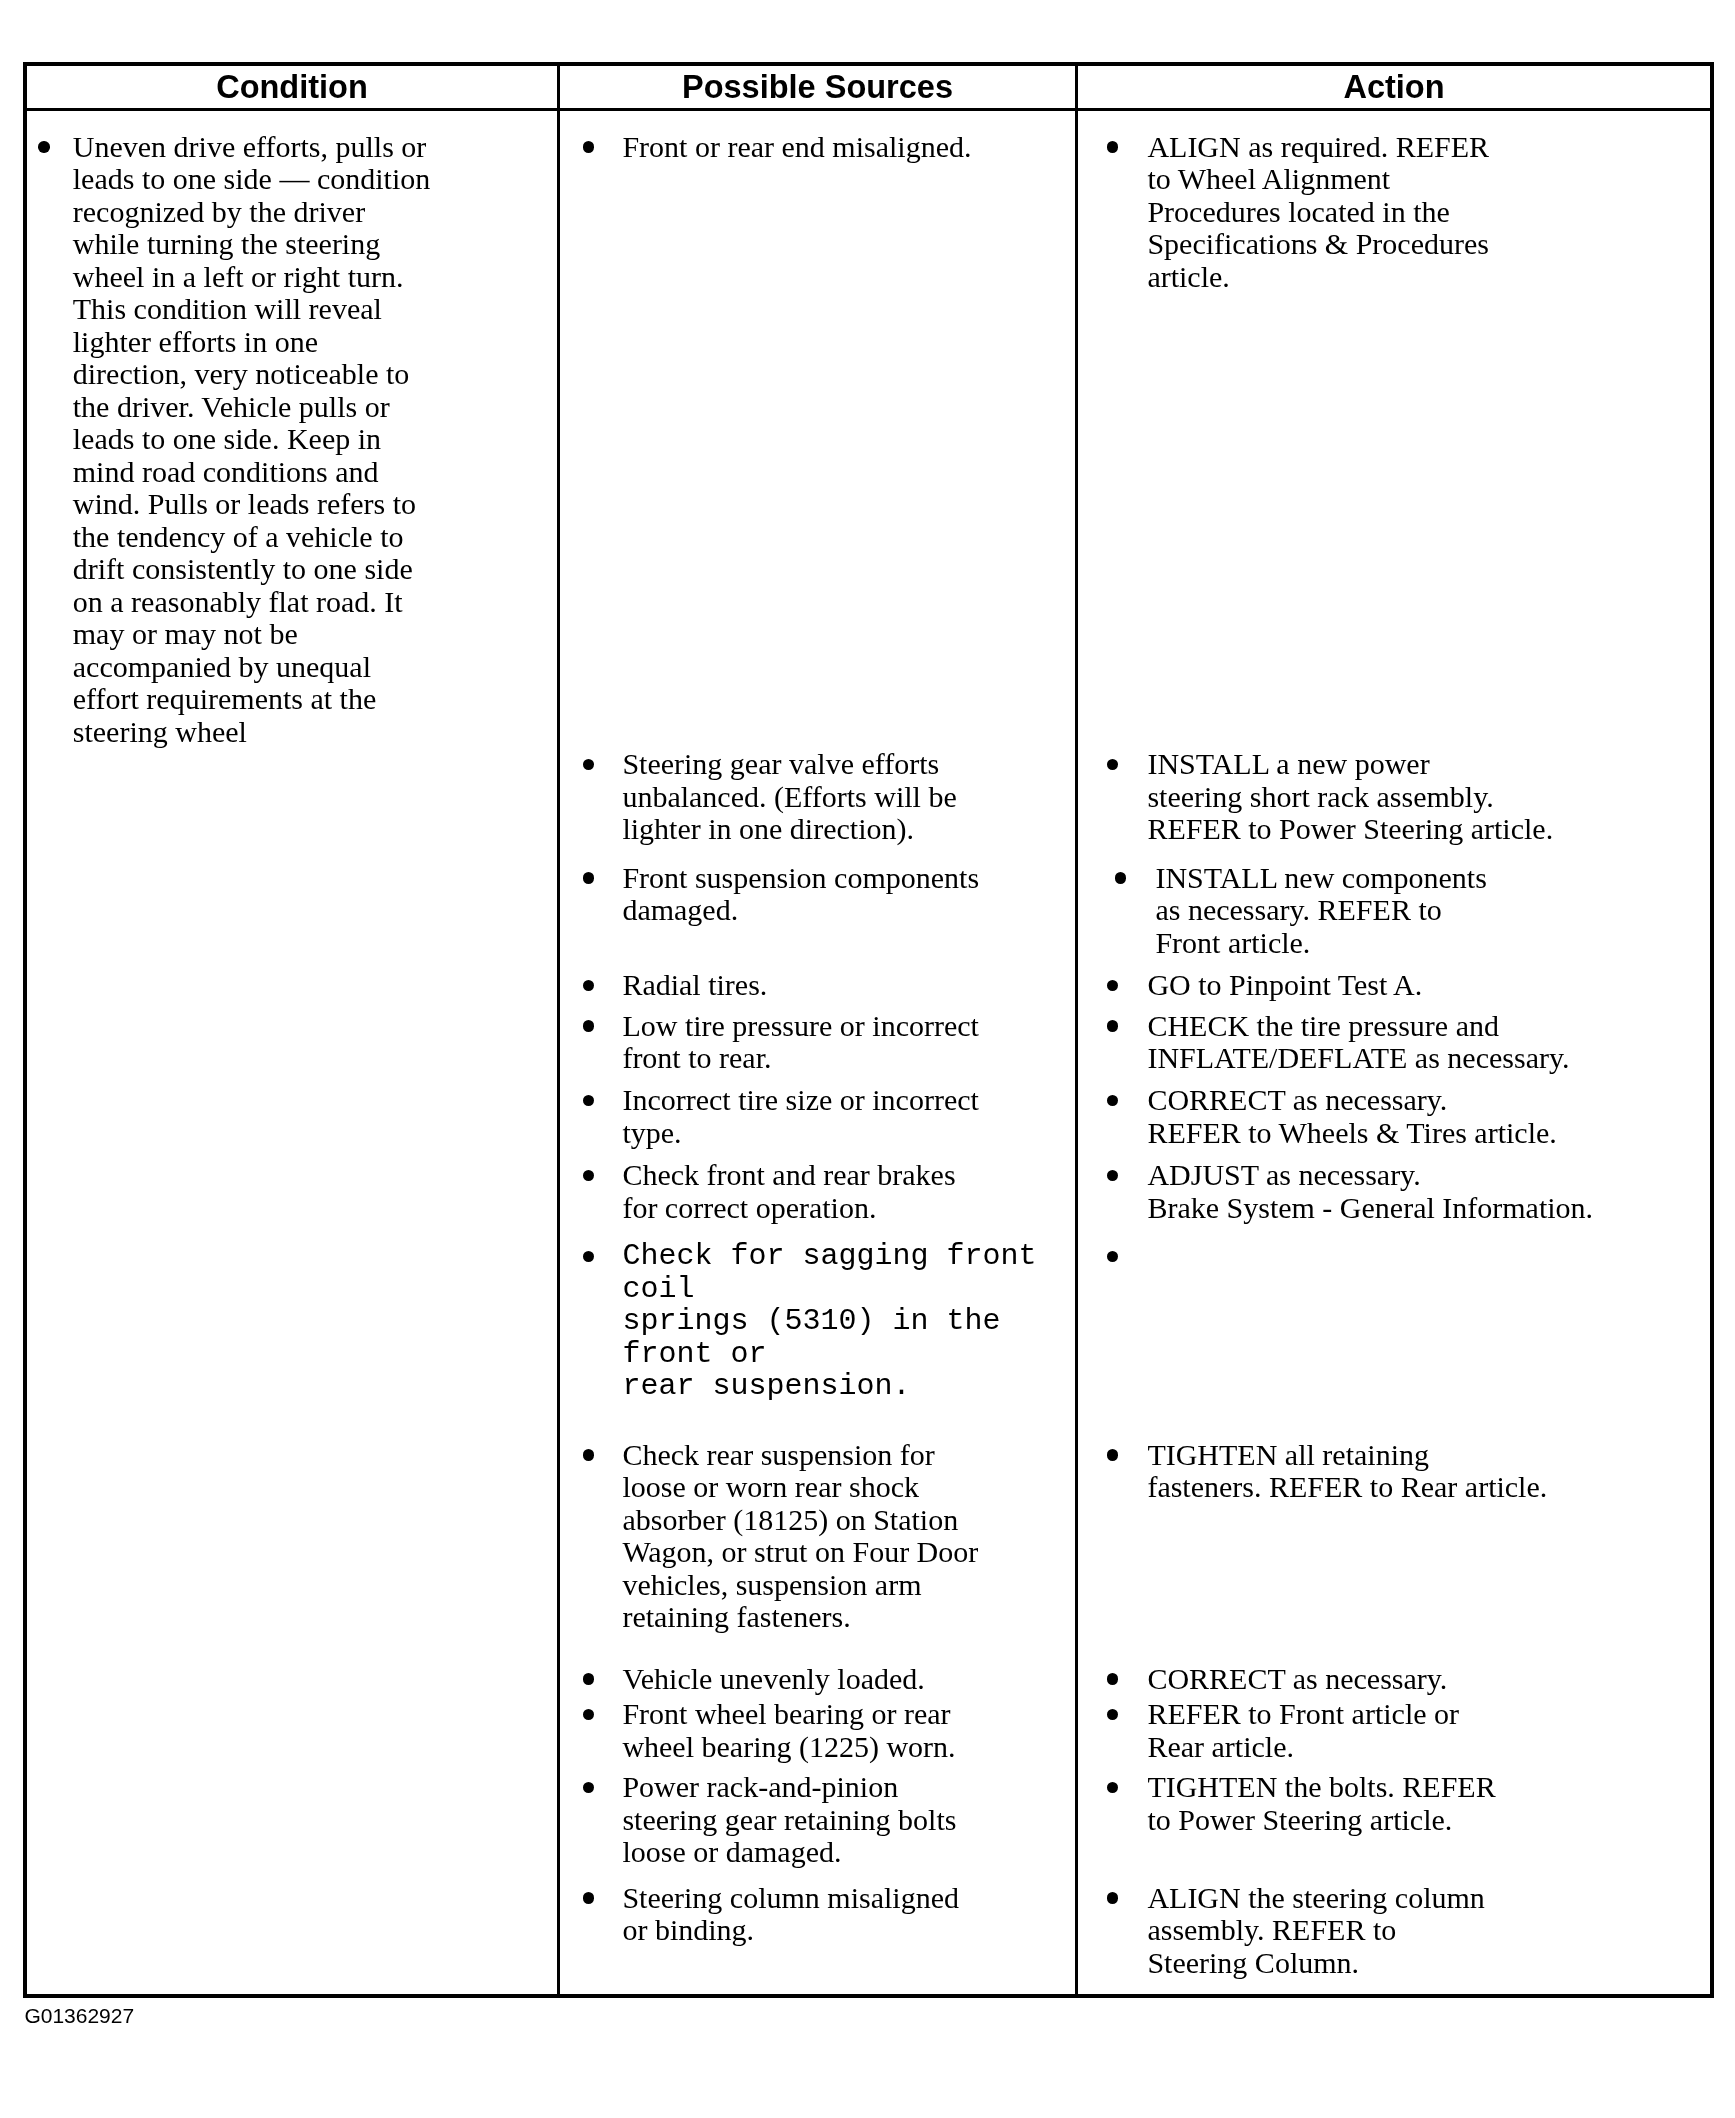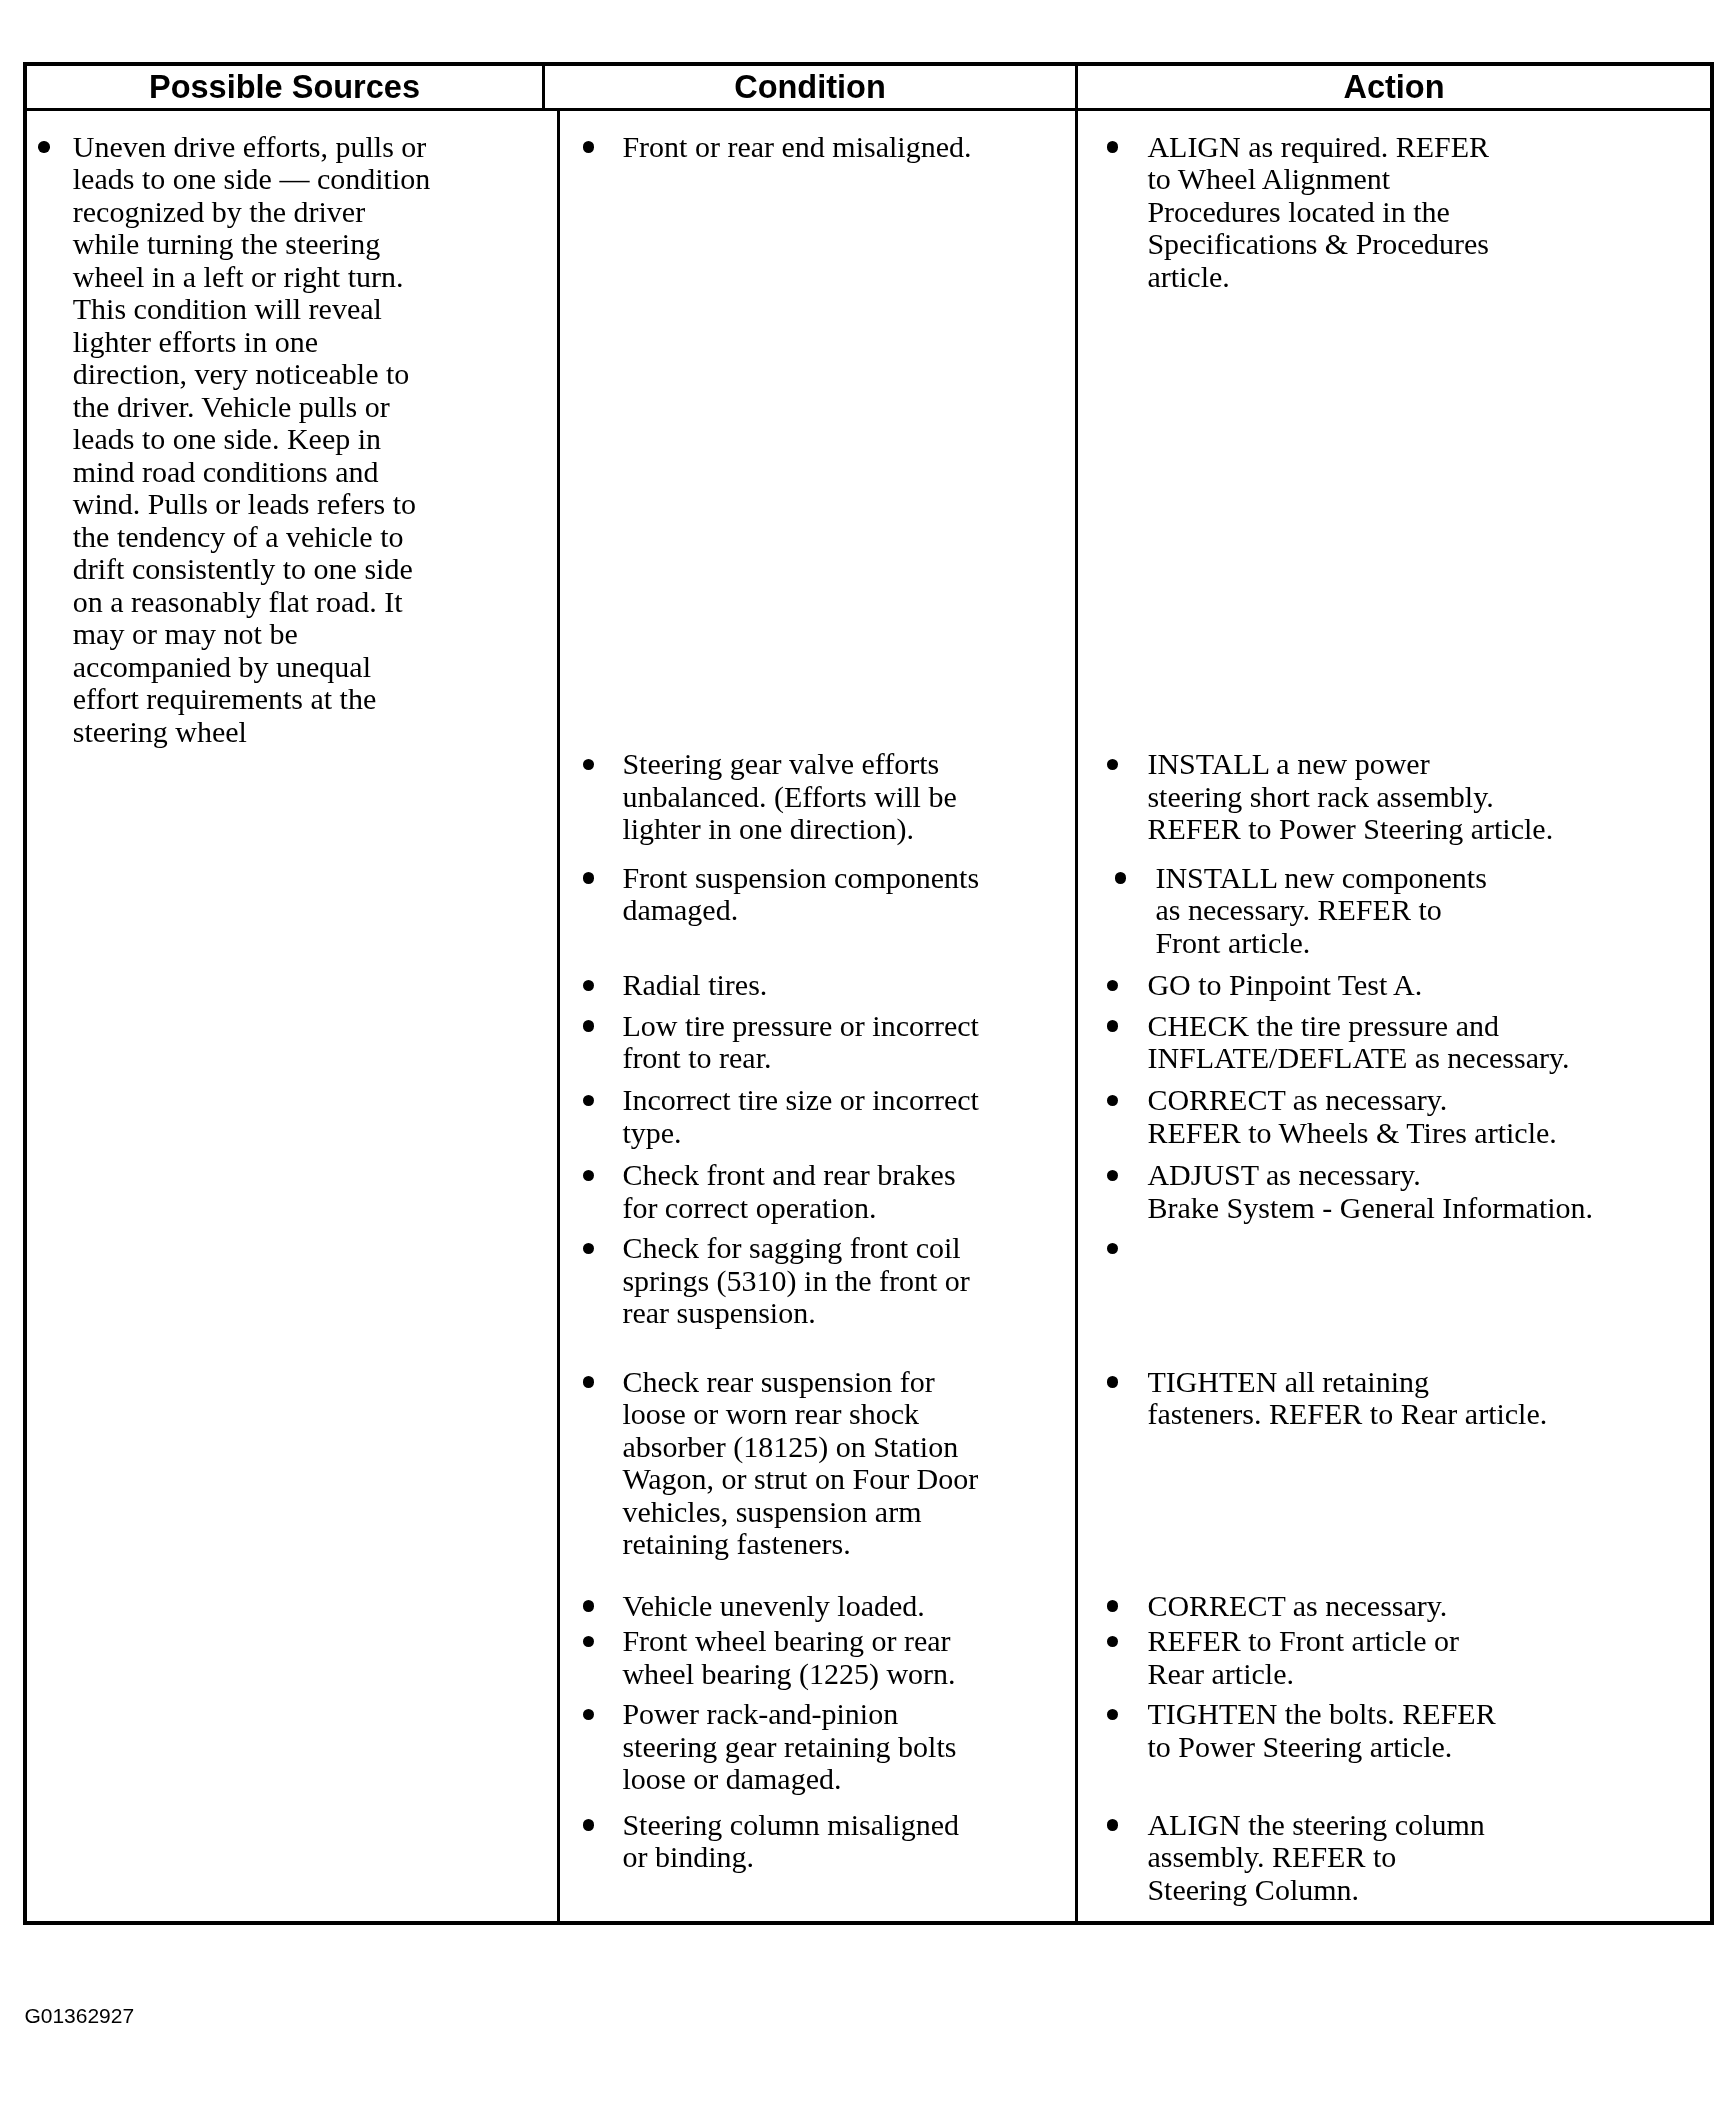--- a/index.html
+++ b/index.html
@@ -36,42 +36,42 @@
   .src-cell .txt   { margin-left:28px; width:445px; }
   .act-cell .bullet { margin-left:31px; }
   .act-cell .txt   { margin-left:29px; width:552px; }
 
   .pairs-col .pair:nth-child(2)  { margin-top:455px; }
   .pairs-col .pair:nth-child(3)  { margin-top:16.2px;gap:8px; }
   .pairs-col .pair:nth-child(4)  { margin-top:9.7px; }
   .pairs-col .pair:nth-child(5)  { margin-top:8.1px; }
   .pairs-col .pair:nth-child(6)  { margin-top:9.7px; }
   .pairs-col .pair:nth-child(7)  { margin-top:9.7px; }
-  .pairs-col .pair:nth-child(8)  { margin-top:8px; }
+  .pairs-col .pair:nth-child(8)  { margin-top:16px;font-family:Liberation Mono, monospace; }
   .pairs-col .pair:nth-child(9)  { margin-top:36px; }
   .pairs-col .pair:nth-child(10) { margin-top:29px; }
   .pairs-col .pair:nth-child(11) { margin-top:3.2px; }
   .pairs-col .pair:nth-child(12) { margin-top:8.1px; }
   .pairs-col .pair:nth-child(13) { margin-top:13px; }
   .pairs-col .pair:nth-child(14) { margin-top:13px; }
 
   .figure-id {
     position:absolute; left:24.4px; top:2000px;
     font-family:"Liberation Sans", sans-serif; font-size:21px; line-height:31px;
   }
 </style>
 </head>
 <body>
 
 <div class="page">
   <div class="table">
 
     <div class="thead">
+      <div class="th c1">Condition</div>
       <div class="th c2">Possible Sources</div>
-      <div class="th c1">Condition</div>
       <div class="th c3">Action</div>
     </div>
 
     <div class="tbody">
 
       <div class="cond-col">
         <div class="item">
           <span class="bullet"></span>
           <div class="txt">Uneven drive efforts, pulls or
 leads to one side — condition

